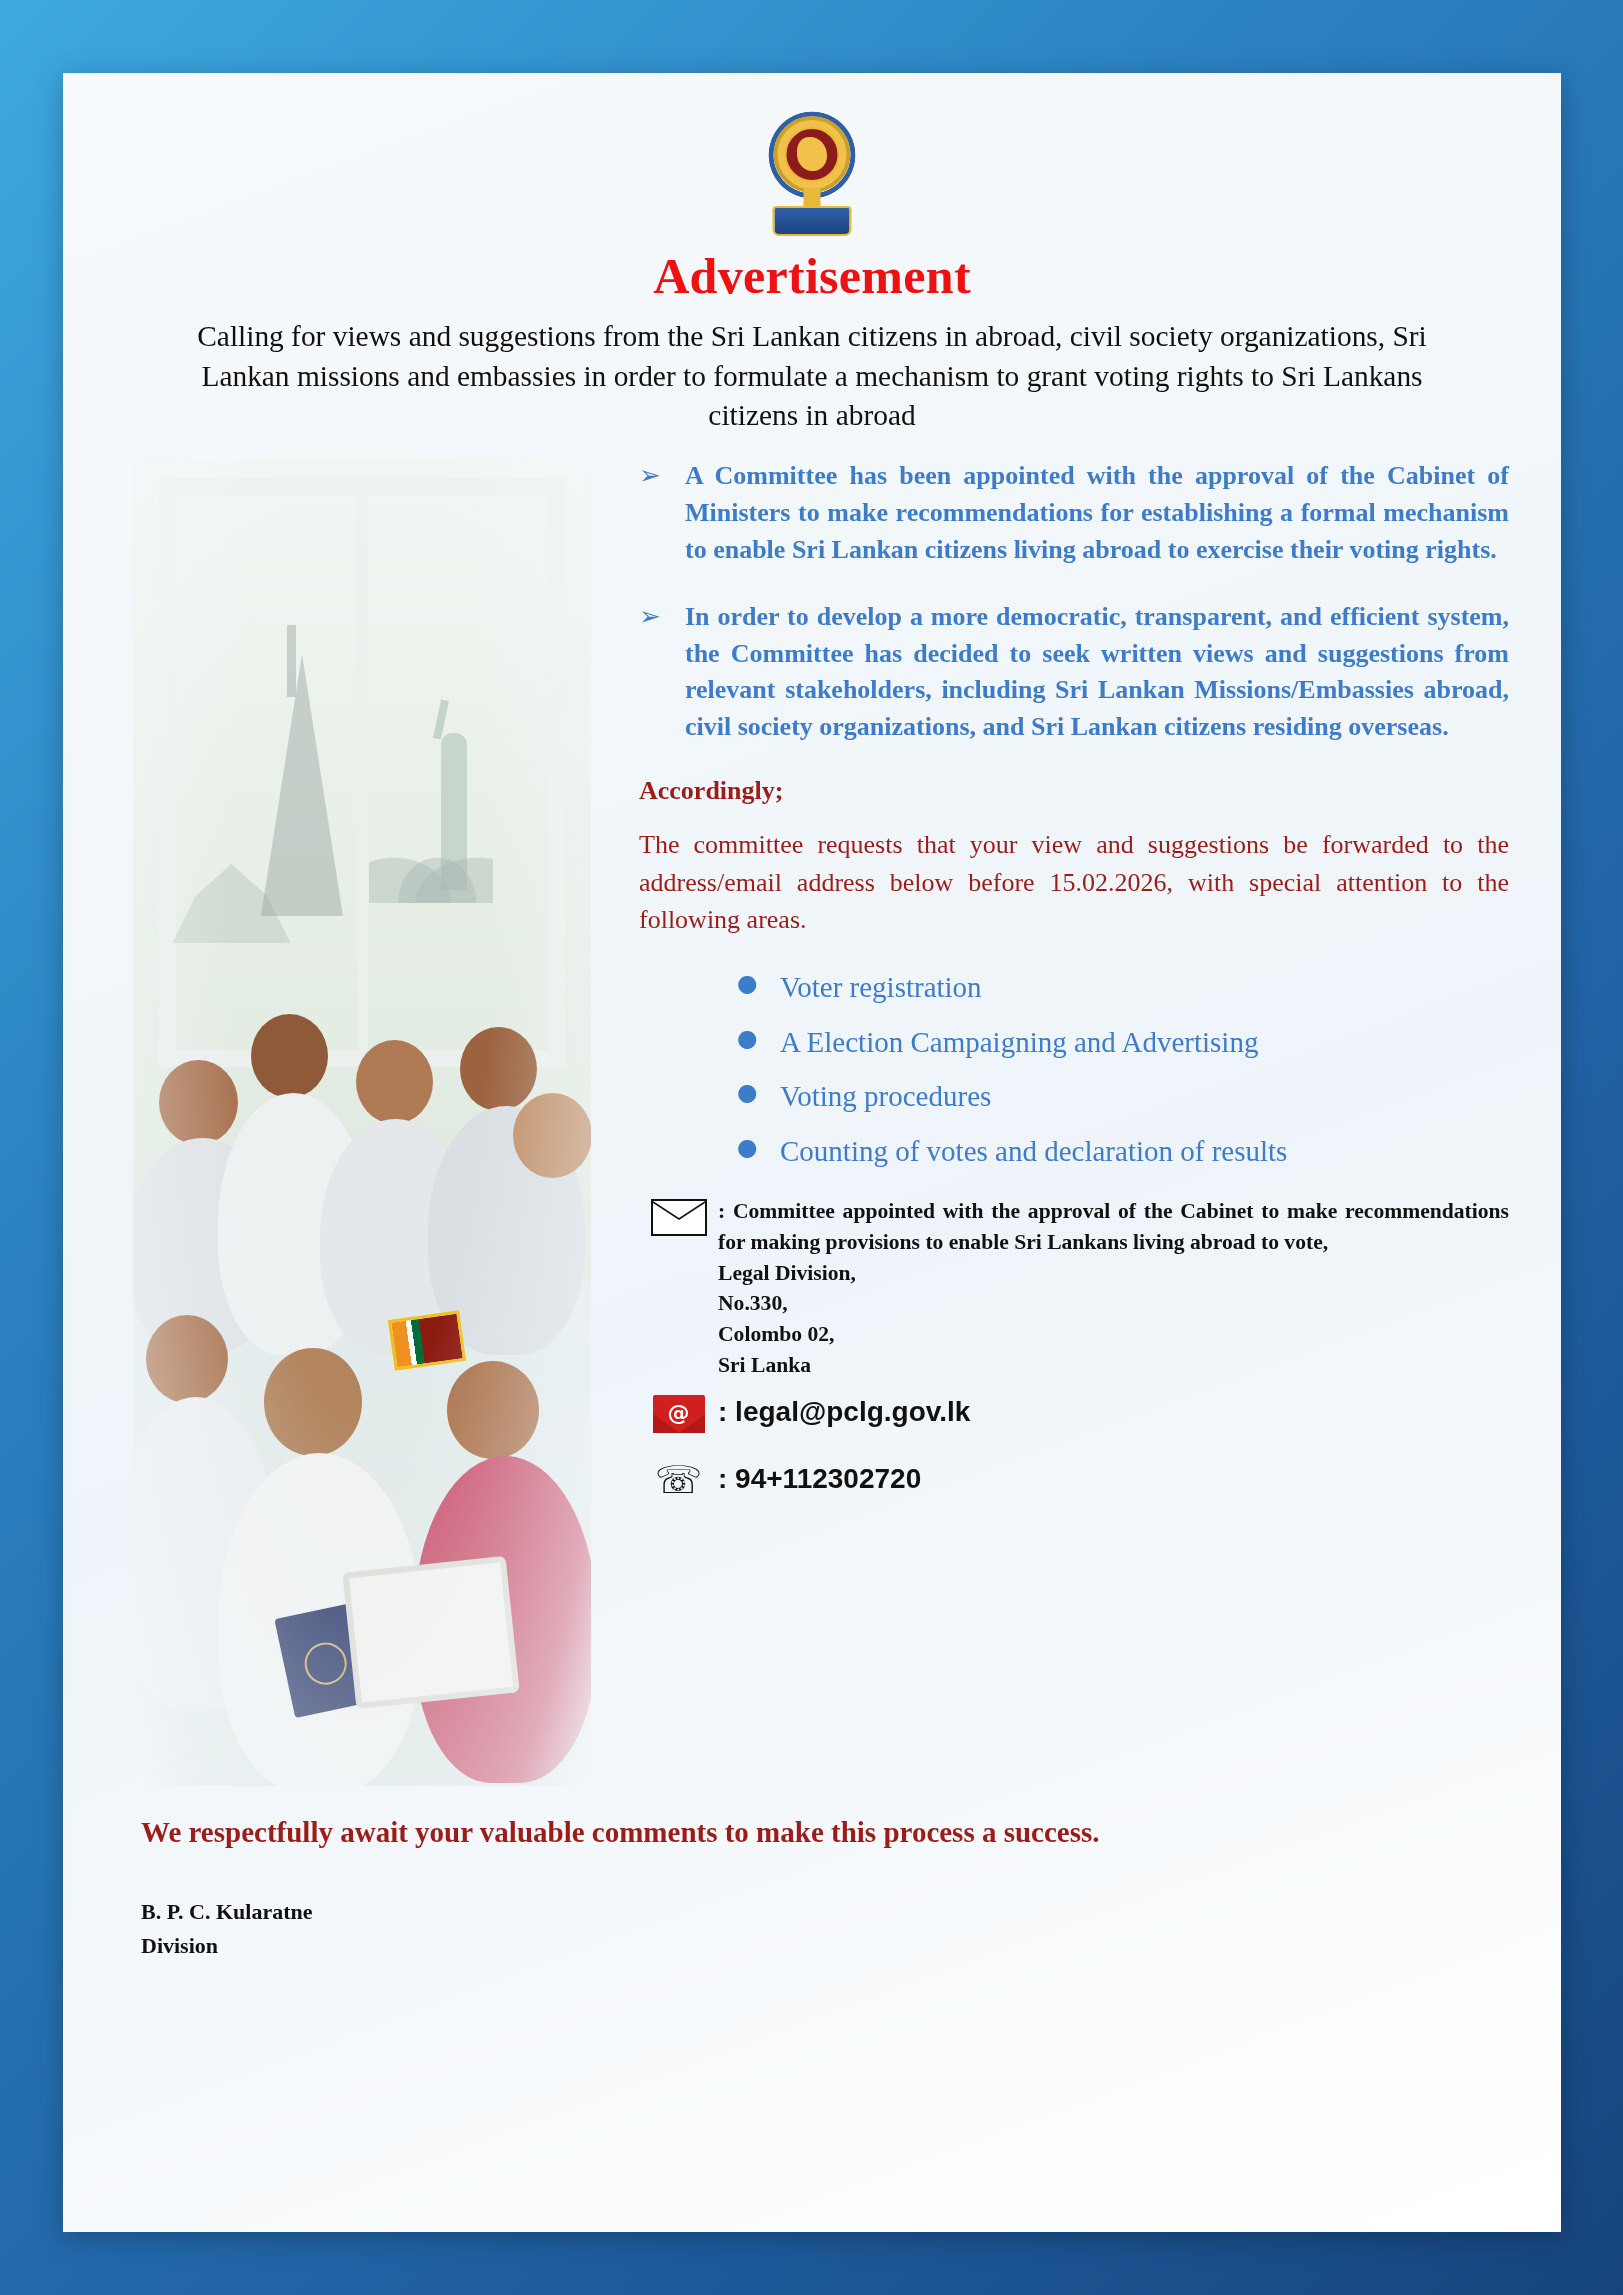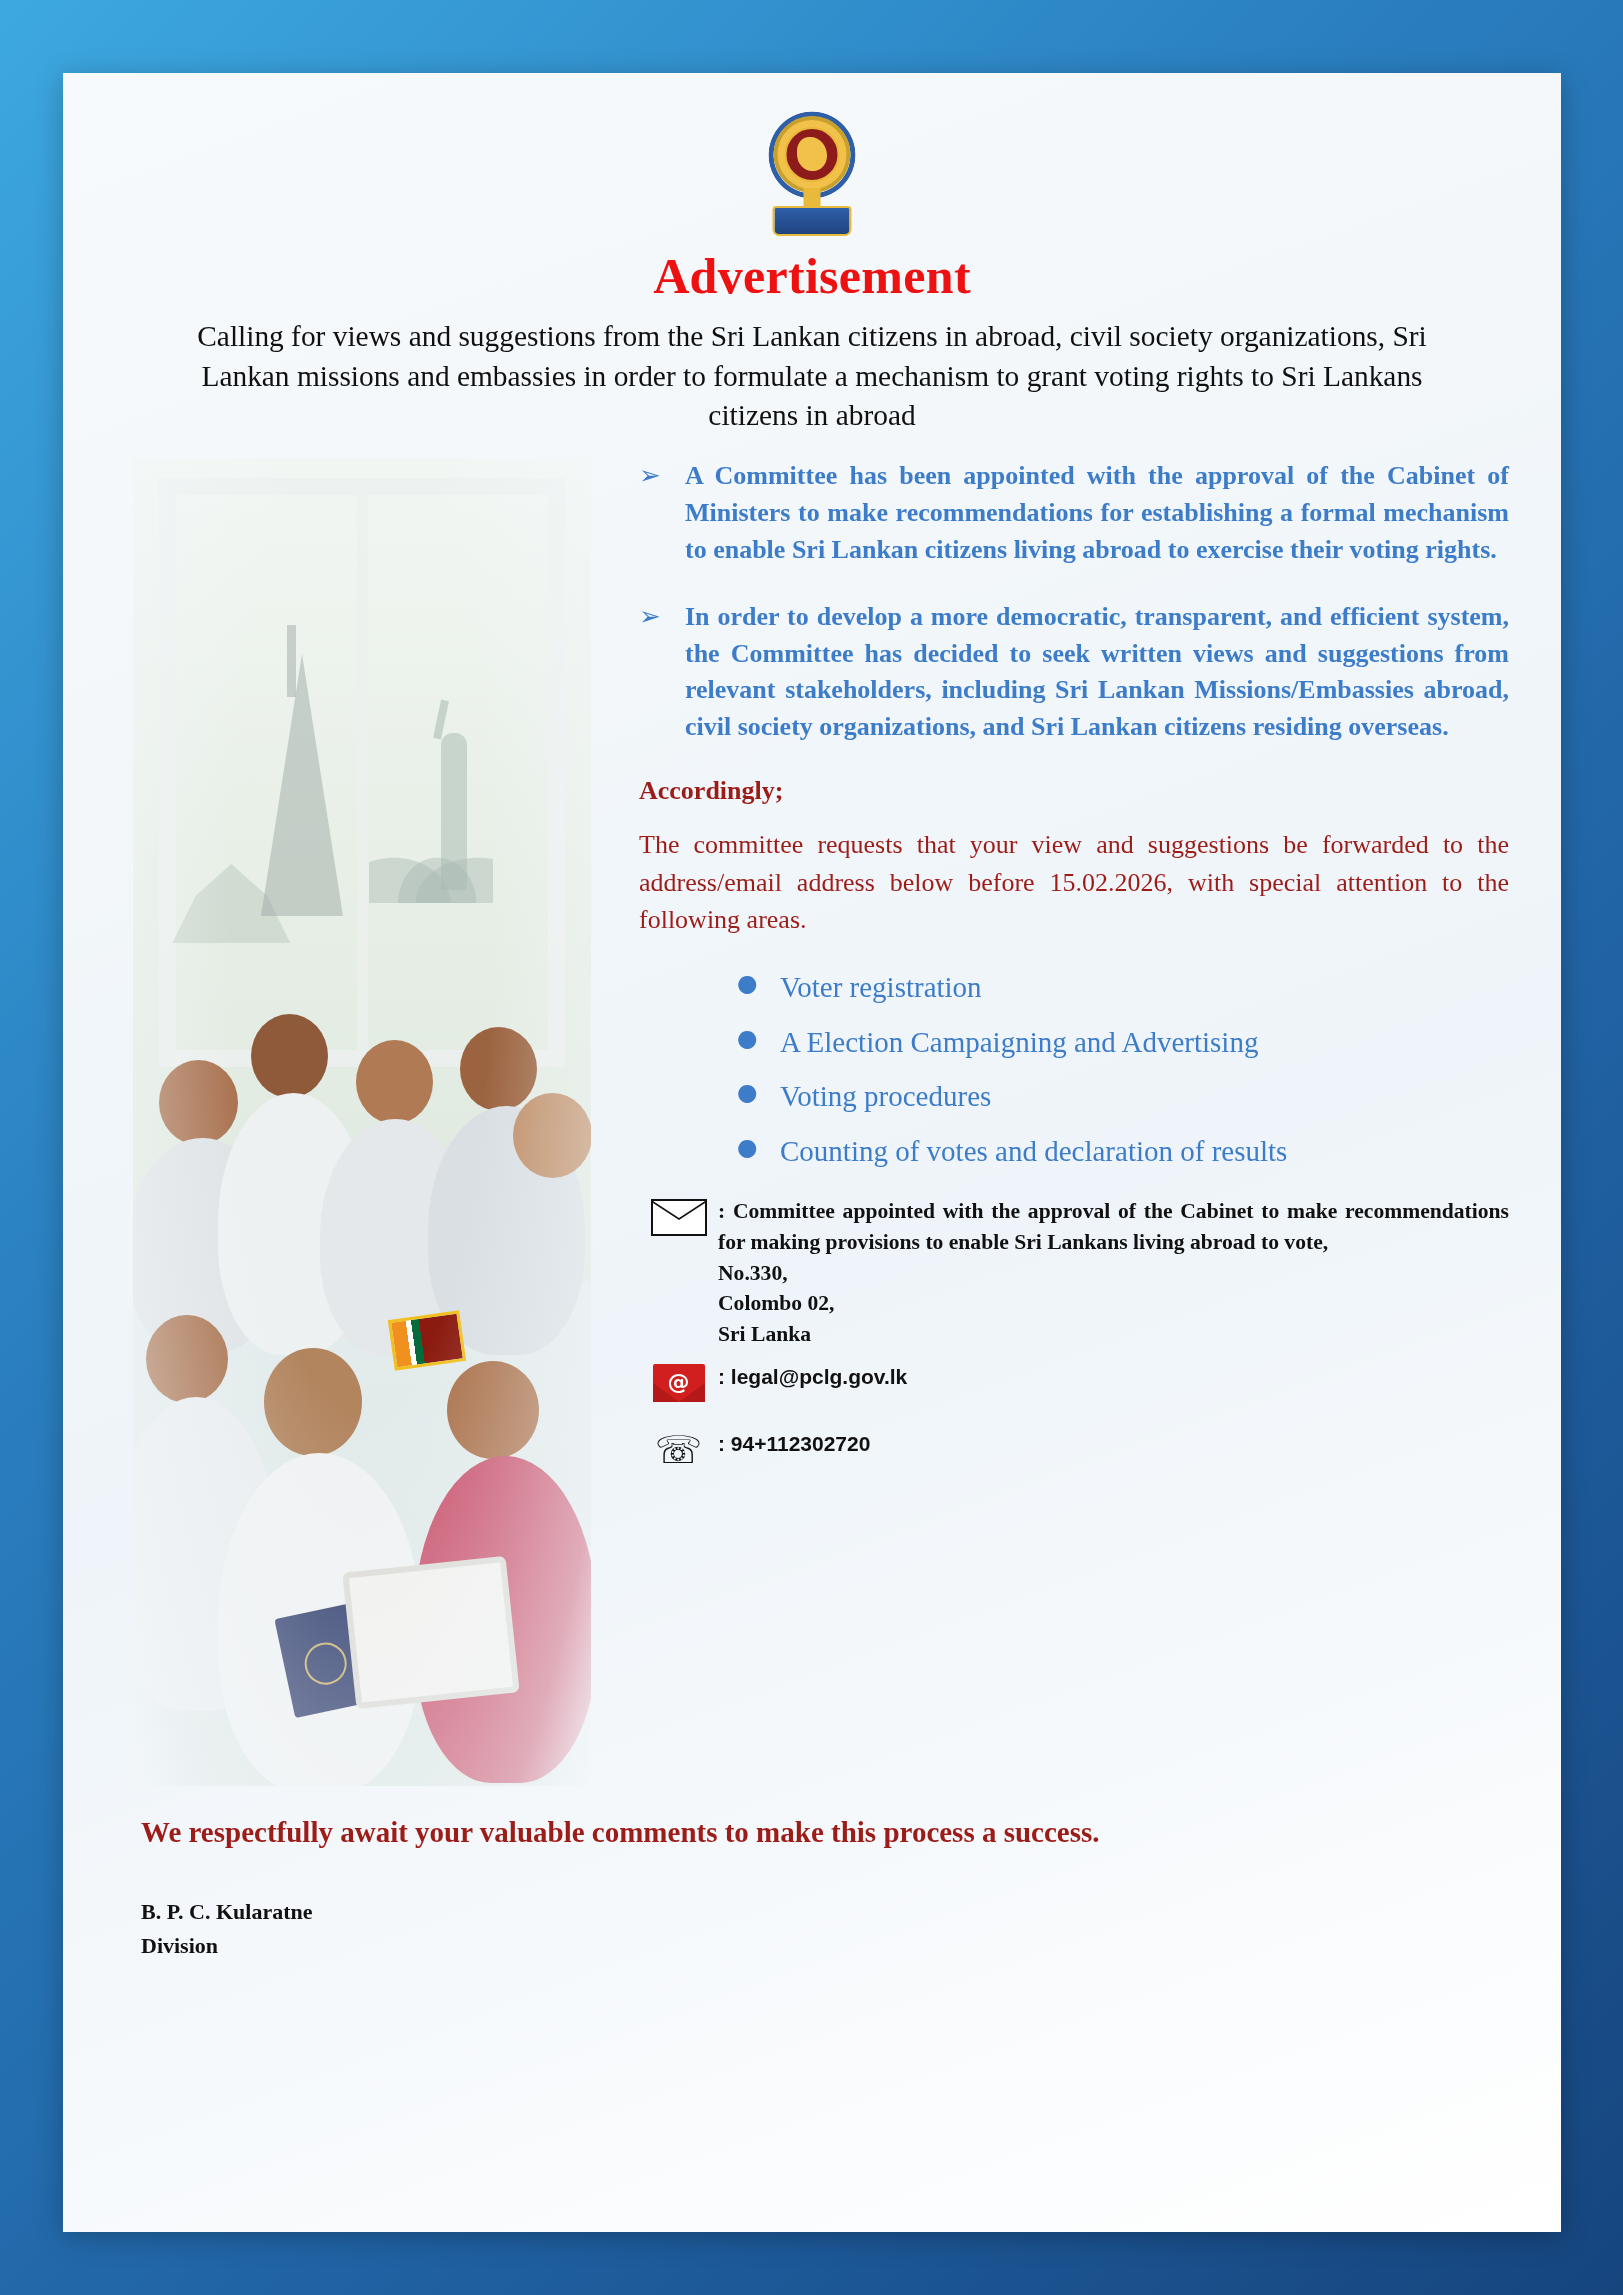--- a/index.html
+++ b/index.html
@@ -358,21 +358,21 @@
     border-top: 19px solid transparent;
   }
   .phone-icon {
     font-size: 38px;
     line-height: 1;
     font-family: "DejaVu Sans", sans-serif;
     color: #111;
   }
   .contact-value {
     font-family: "Liberation Sans", sans-serif;
-    font-size: 21px;
+    font-size: 28px;
     font-weight: bold;
     color: #111;
     padding-top: 3.9px;
   }
 
   
   .closing {
     color: #9c1c18;
     font-weight: bold;
     font-size: 29px;
@@ -483,20 +483,21 @@
         </ul>
 
         <div class="contact">
 
           <div class="contact-row">
             <div class="icon-cell">
               <div class="mail-icon"></div>
             </div>
             <div class="contact-text">
               <span>: Committee appointed with the approval of the Cabinet to make recommendations for making provisions to enable Sri Lankans living abroad to vote,</span>
+              <span class="plain">Legal Division,</span>
               <span class="plain">No.330,</span>
               <span class="plain">Colombo 02,</span>
               <span class="plain">Sri Lanka</span>
             </div>
           </div>
 
           <div class="contact-row" style="margin-top:11.8px;">
             <div class="icon-cell">
               <div class="at-icon">
                 <span class="flapL"></span>

